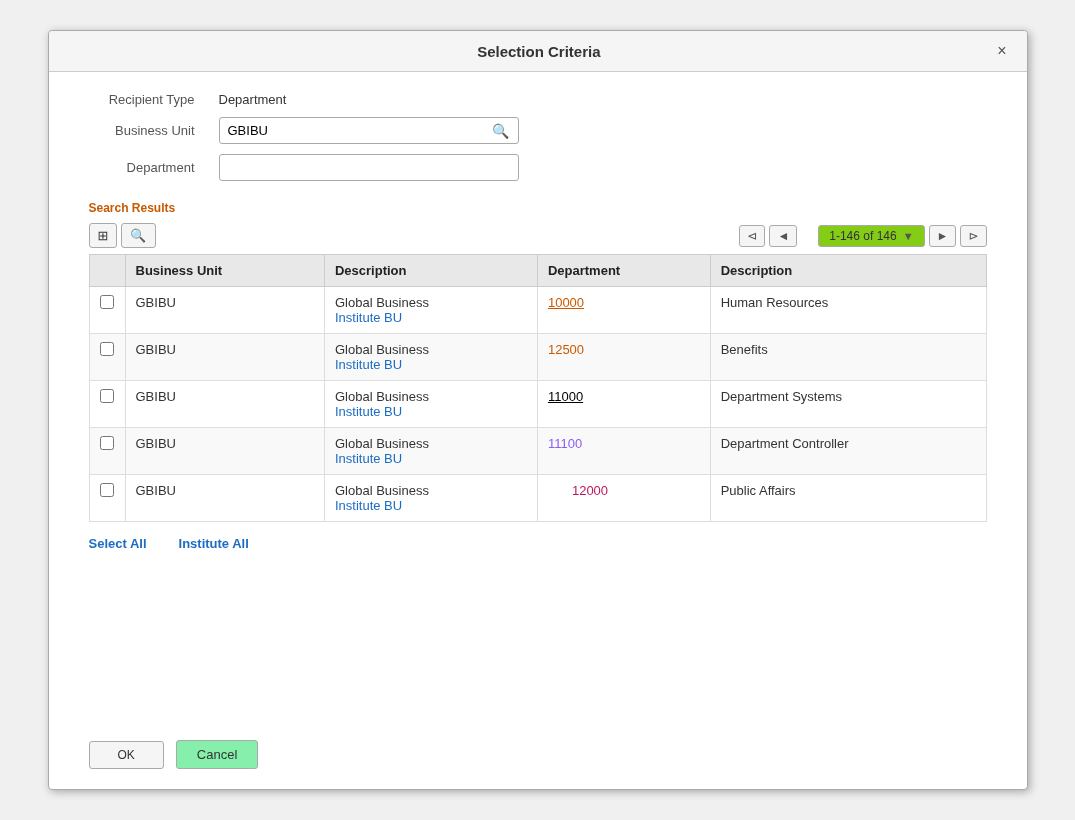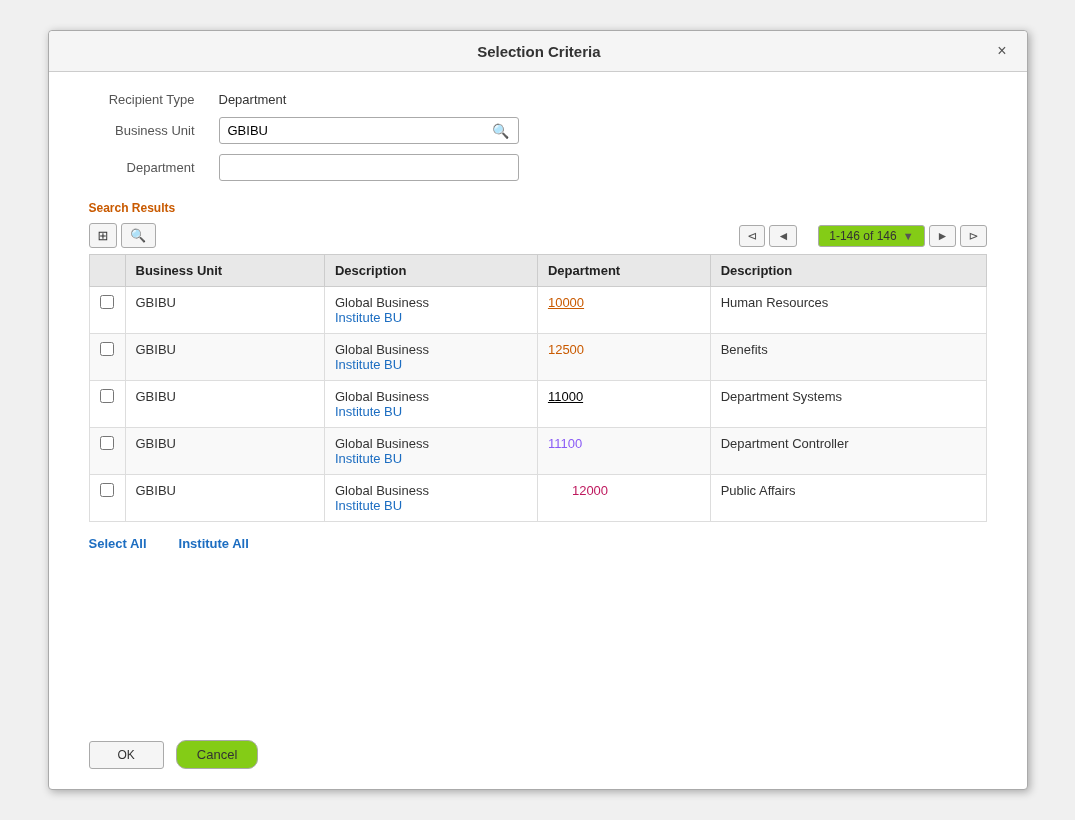--- a/index.html
+++ b/index.html
@@ -235,22 +235,22 @@
       border: 1px solid #aaaaaa;
       background: #f5f5f5;
       border-radius: 3px;
       padding: 6px 28px;
       font-size: 12px;
       cursor: pointer;
       color: #333;
     }
     .cancel-btn {
       border: 1px solid #aaaaaa;
-      background: #84cc16;
-      border-radius: 10px;
+      background: #86efac;
+      border-radius: 3px;
       padding: 6px 20px;
       font-size: 13px;
       cursor: pointer;
       color: #333;
     }
   </style>
 </head>
 <body>
 
 <div class="dialog">

